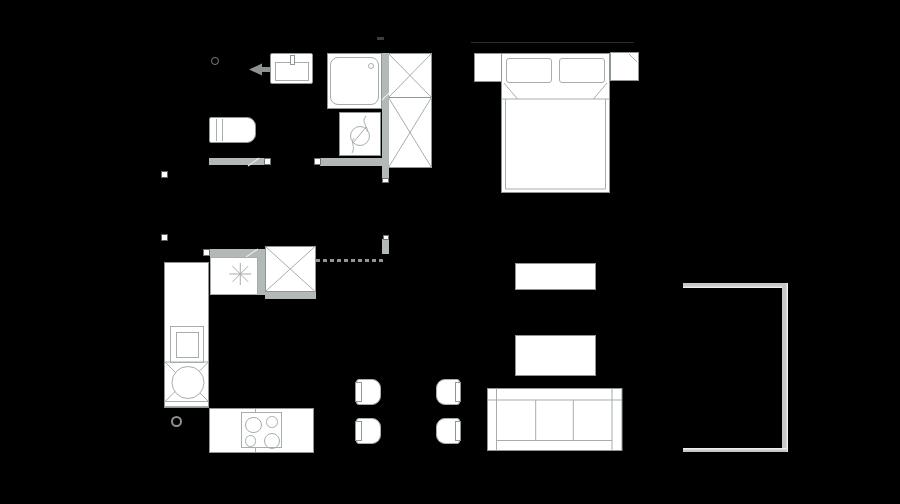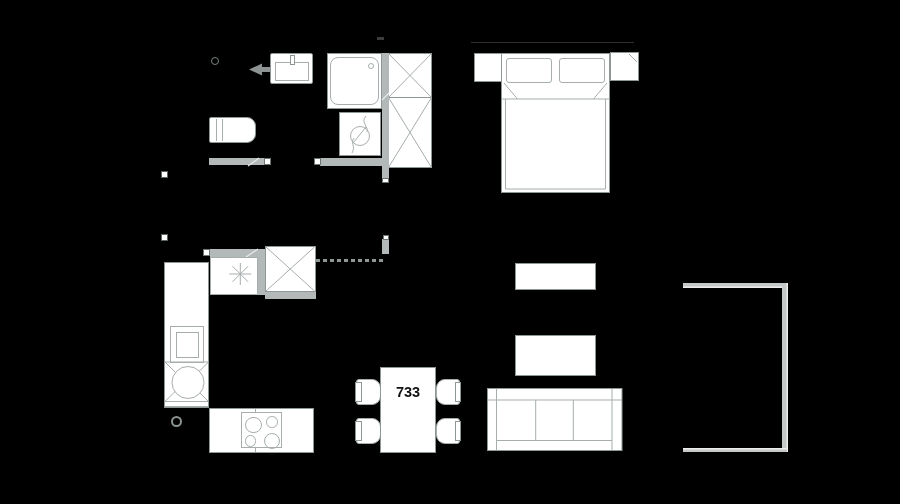--- a/index.html
+++ b/index.html
@@ -183,23 +183,20 @@
 
   <div class="furn lite" style="left:356px;top:378.5px;width:24.5px;height:26.5px;border-radius:3px 9px 9px 3px;"></div>
   <div class="furn" style="left:355px;top:381.5px;width:6.5px;height:20.5px;"></div>
   <div class="furn lite" style="left:356px;top:418px;width:24.5px;height:25.5px;border-radius:3px 9px 9px 3px;"></div>
   <div class="furn" style="left:355px;top:420.5px;width:6.5px;height:20.5px;"></div>
   <div class="furn lite" style="left:435.5px;top:378.5px;width:24.5px;height:26.5px;border-radius:9px 3px 3px 9px;"></div>
   <div class="furn" style="left:454.5px;top:381.5px;width:6.5px;height:20.5px;"></div>
   <div class="furn lite" style="left:435.5px;top:418px;width:24.5px;height:25.5px;border-radius:9px 3px 3px 9px;"></div>
   <div class="furn" style="left:454.5px;top:420.5px;width:6.5px;height:20.5px;"></div>
 
-  <div class="furn" style="left:380px;top:367px;width:56px;height:86px;">
-    <div id="apt-num">733</div>
-  </div>
 
   <div class="furn" style="left:514.5px;top:263px;width:81.5px;height:27px;"></div>
   <div class="furn" style="left:515px;top:335px;width:81px;height:41px;"></div>
 
   <svg style="left:487px;top:387.5px;" width="135.5" height="63" viewBox="0 0 135.5 63">
     <rect x="0.5" y="0.5" width="134.5" height="62" class="sln wfill"></rect>
     <line x1="9.5" y1="0.5" x2="9.5" y2="62.5" class="lln"></line>
     <line x1="125" y1="0.5" x2="125" y2="62.5" class="lln"></line>
     <line x1="0.5" y1="12" x2="135" y2="12" class="lln"></line>
     <line x1="9.5" y1="52.5" x2="125" y2="52.5" class="lln"></line>

